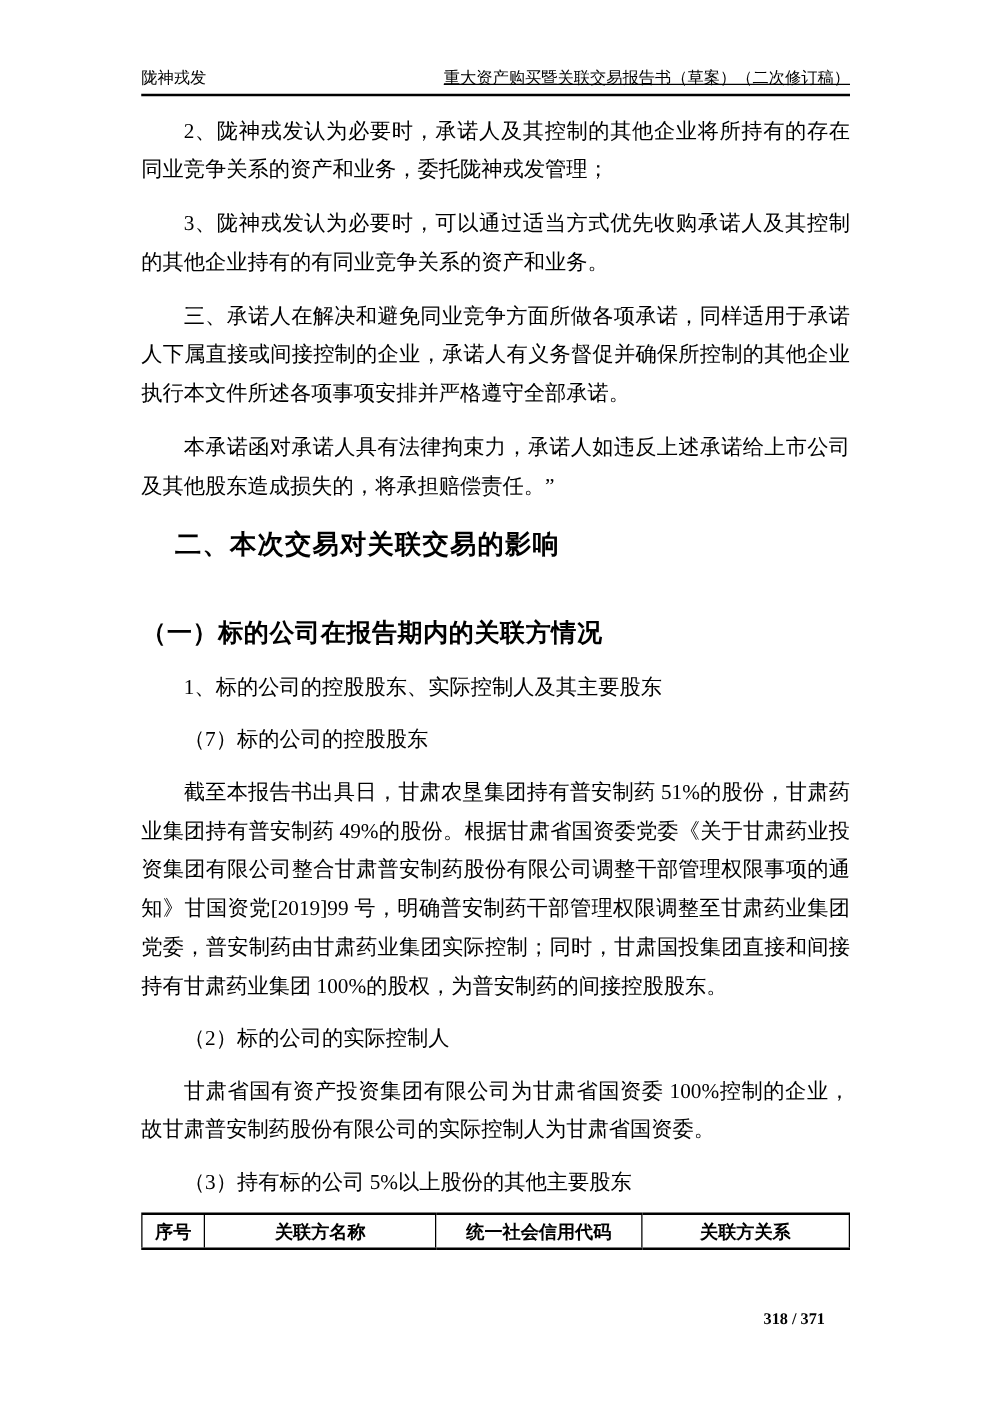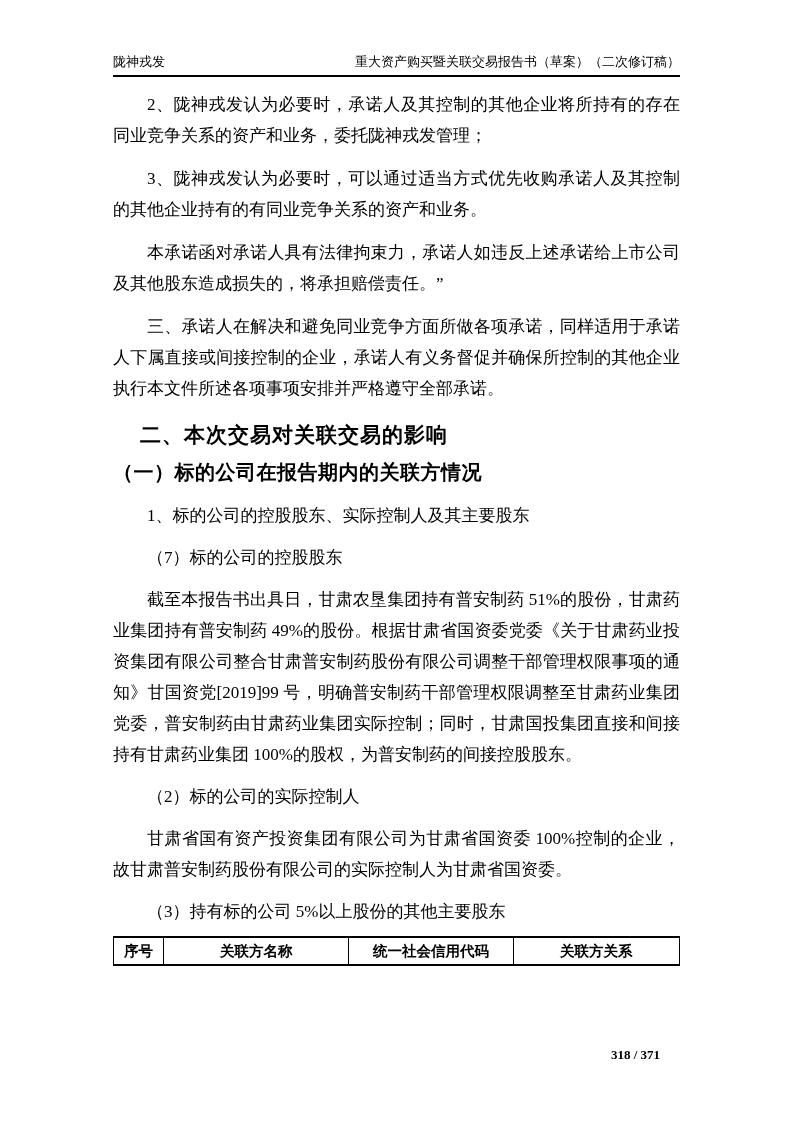--- a/index.html
+++ b/index.html
@@ -24,21 +24,21 @@
   .doc-header {
     display: flex;
     justify-content: space-between;
     align-items: baseline;
     font-size: 13px;
     line-height: 17px;
     border-bottom: 2px solid #000000;
     padding-bottom: 5px;
   }
   .doc-header .hdr-left { white-space: nowrap; }
-  .doc-header .hdr-right { white-space: nowrap; }
+  .doc-header .hdr-right { white-space: nowrap; text-decoration: underline; }
 
   
   .p {
     font-size: 17px;
     line-height: 31px;
     text-align: justify;
     text-justify: inter-character;
     text-indent: 34px;
     margin: 12px 0 0 0;
   }
@@ -53,21 +53,21 @@
     font-size: 21px;
     line-height: 30px;
     margin: 16px 0 0 27px;
     letter-spacing: 1px;
   }
   .h-subsection {
     font-family: "DejaVu Sans", "Liberation Sans", sans-serif;
     font-weight: 700;
     font-size: 20px;
     line-height: 28px;
-    margin: 8px 0 0 0;
+    margin: 42px 0 0 0;
     letter-spacing: 0.5px;
   }
 
   
   table.rel-table {
     width: 567px;
     border-collapse: collapse;
     table-layout: fixed;
     margin-top: 9px;
   }
@@ -109,23 +109,23 @@
     <div class="doc-header">
       <span class="hdr-left">陇神戎发</span>
       <span class="hdr-right">重大资产购买暨关联交易报告书（草案）（二次修订稿）</span>
     </div>
 
 
     <p class="p">2、陇神戎发认为必要时，承诺人及其控制的其他企业将所持有的存在同业竞争关系的资产和业务，委托陇神戎发管理；</p>
 
     <p class="p">3、陇神戎发认为必要时，可以通过适当方式优先收购承诺人及其控制的其他企业持有的有同业竞争关系的资产和业务。</p>
 
+    <p class="p">三、承诺人在解决和避免同业竞争方面所做各项承诺，同样适用于承诺人下属直接或间接控制的企业，承诺人有义务督促并确保所控制的其他企业执行本文件所述各项事项安排并严格遵守全部承诺。</p>
+
     <p class="p">本承诺函对承诺人具有法律拘束力，承诺人如违反上述承诺给上市公司及其他股东造成损失的，将承担赔偿责任。”</p>
-
-    <p class="p">三、承诺人在解决和避免同业竞争方面所做各项承诺，同样适用于承诺人下属直接或间接控制的企业，承诺人有义务督促并确保所控制的其他企业执行本文件所述各项事项安排并严格遵守全部承诺。</p>
 
     <h1 class="h-section">二、本次交易对关联交易的影响</h1>
 
     <h2 class="h-subsection">（一）标的公司在报告期内的关联方情况</h2>
 
     <p class="p mt14">1、标的公司的控股股东、实际控制人及其主要股东</p>
 
     <p class="p mt11">（7）标的公司的控股股东</p>
 
     <p class="p mt11">截至本报告书出具日，甘肃农垦集团持有普安制药 51%的股份，甘肃药业集团持有普安制药 49%的股份。根据甘肃省国资委党委《关于甘肃药业投资集团有限公司整合甘肃普安制药股份有限公司调整干部管理权限事项的通知》甘国资党[2019]99 号，明确普安制药干部管理权限调整至甘肃药业集团党委，普安制药由甘肃药业集团实际控制；同时，甘肃国投集团直接和间接持有甘肃药业集团 100%的股权，为普安制药的间接控股股东。</p>

